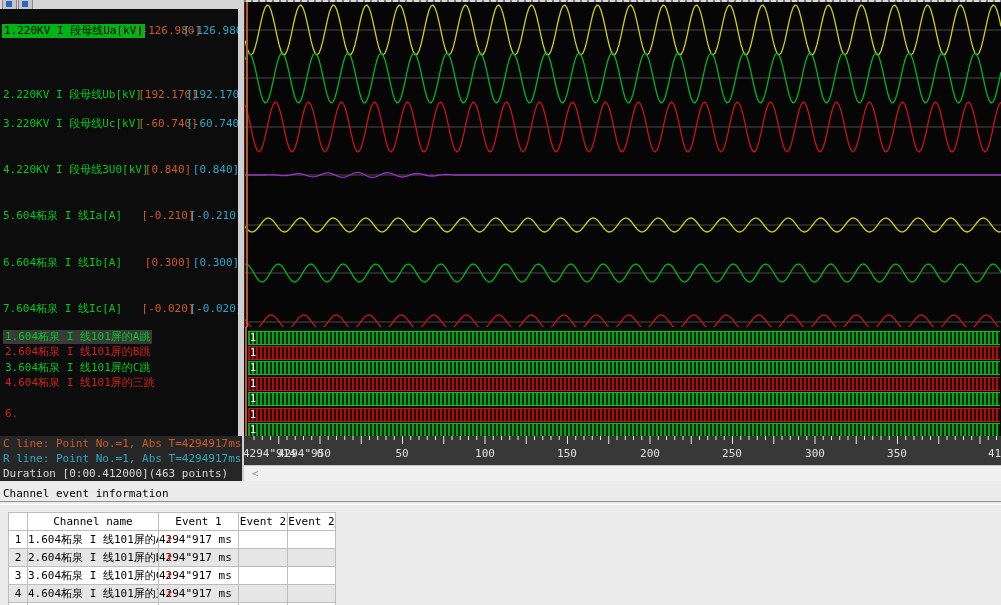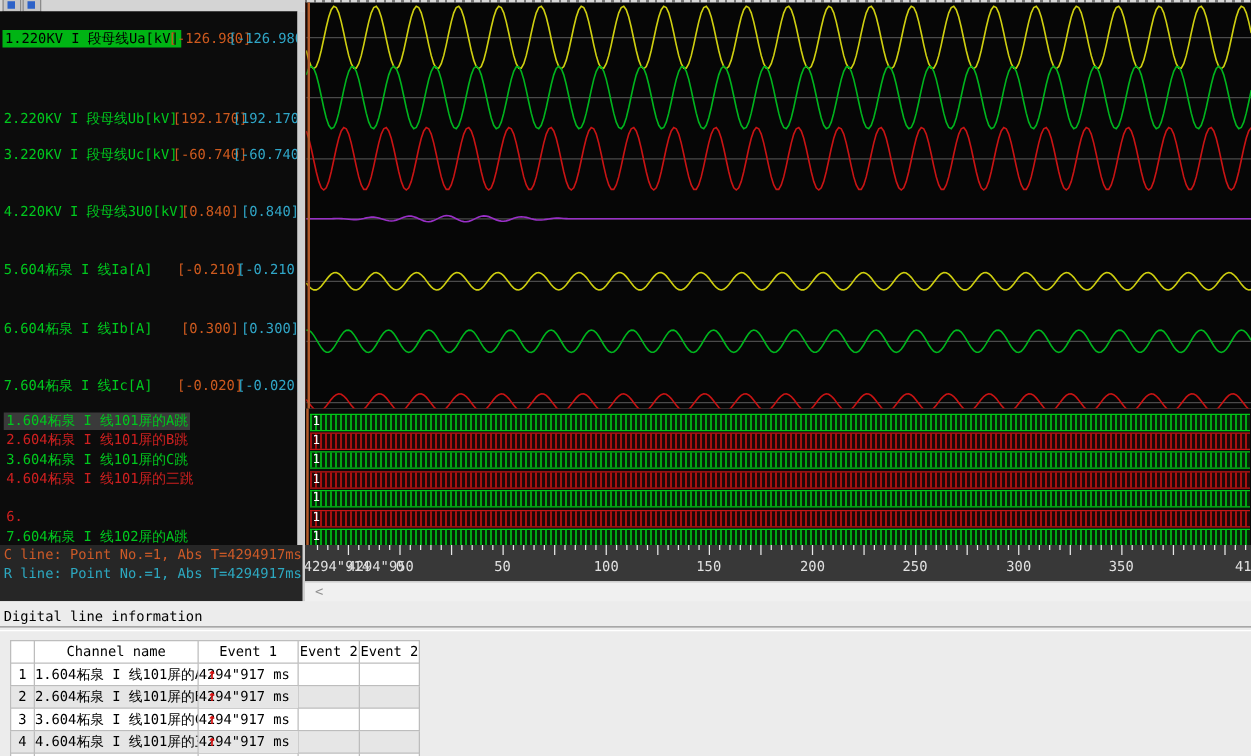--- a/index.html
+++ b/index.html
@@ -112,23 +112,20 @@
         <span class="d-label" style="color: rgb(207, 32, 32);">2.604柘泉 I 线101屏的B跳</span>
       </div>
       <div class="d-row" style="top: 351.9px;">
         <span class="d-label" style="color: rgb(0, 200, 30);">3.604柘泉 I 线101屏的C跳</span>
       </div>
       <div class="d-row" style="top: 367.35px;">
         <span class="d-label" style="color: rgb(207, 32, 32);">4.604柘泉 I 线101屏的三跳</span>
       </div>
       <div class="d-row" style="top: 398.25px;">
         <span class="d-label" style="color: rgb(207, 32, 32);">6.</span>
-      </div>
-      <div class="d-row" style="top: 413.7px;">
-        <span class="d-label" style="color: rgb(0, 200, 30);">7.604柘泉 I 线102屏的A跳</span>
       </div>
     </div>
 
   <div class="abs" id="divider"></div>
 
   <div class="abs" id="wave-panel">
     <svg id="wave-svg" width="757" height="325" xmlns="http://www.w3.org/2000/svg">
         <line x1="0" x2="757" y1="28" y2="28" stroke="#4a4a4a" stroke-width="1"></line>
         <line x1="0" x2="757" y1="76" y2="76" stroke="#4a4a4a" stroke-width="1"></line>
         <line x1="0" x2="757" y1="125" y2="125" stroke="#4a4a4a" stroke-width="1"></line>
@@ -168,20 +165,21 @@
         <span class="st">1</span>
       </div>
       <div class="dbar green" style="top: 96.2px;">
         <span class="st">1</span>
       </div>
     </div>
 
   <div class="abs" id="status-panel">
     <div class="status-line" style="top: 1px; color: rgb(204, 90, 40);">C line: Point No.=1, Abs T=4294917ms,  Rel T=42949</div>
     <div class="status-line" style="top: 16px; color: rgb(45, 168, 192);">R line: Point No.=1, Abs T=4294917ms,  Rel T=42949</div>
+    <div class="status-line" style="top: 31px; color: rgb(216, 216, 216);">Duration [0:00.412000](463 points)</div>
   </div>
 
   <div class="abs" id="timeline">
     <svg id="tick-svg" width="757" height="10" xmlns="http://www.w3.org/2000/svg">
         <line x1="10" x2="10" y1="0" y2="4" stroke="#e8e8e8" stroke-width="1"></line>
         <line x1="18.25" x2="18.25" y1="0" y2="4" stroke="#e8e8e8" stroke-width="1"></line>
         <line x1="26.5" x2="26.5" y1="0" y2="4" stroke="#e8e8e8" stroke-width="1"></line>
         <line x1="34.75" x2="34.75" y1="0" y2="8" stroke="#e8e8e8" stroke-width="1"></line>
         <line x1="43" x2="43" y1="0" y2="4" stroke="#e8e8e8" stroke-width="1"></line>
         <line x1="51.25" x2="51.25" y1="0" y2="4" stroke="#e8e8e8" stroke-width="1"></line>
@@ -271,21 +269,21 @@
         <line x1="744.25" x2="744.25" y1="0" y2="4" stroke="#e8e8e8" stroke-width="1"></line>
         <line x1="752.5" x2="752.5" y1="0" y2="4" stroke="#e8e8e8" stroke-width="1"></line>
       </svg>
   <span class="tl-label" style="left: -1px;">4294"914</span><span class="tl-label" style="left: 34px;">4294"950</span><span class="tl-label center" style="left: 76px;">0</span><span class="tl-label center" style="left: 158px;">50</span><span class="tl-label center" style="left: 241px;">100</span><span class="tl-label center" style="left: 323px;">150</span><span class="tl-label center" style="left: 406px;">200</span><span class="tl-label center" style="left: 488px;">250</span><span class="tl-label center" style="left: 571px;">300</span><span class="tl-label center" style="left: 653px;">350</span><span class="tl-label" style="left: 744px;">41</span></div>
 
   <div class="abs" id="scroll-strip">
     <span id="scroll-left-arrow">&lt;</span>
   </div>
 
   <div class="abs" id="bottom-section">
-    <div id="section-title">Digital line information</div>
+    <div id="section-title">Channel event information</div>
     <div id="groove"></div>
     <table id="event-table" style="width: 327px;">
       <colgroup id="event-cols">
           <col style="width: 19px;">
           <col style="width: 131px;">
           <col style="width: 80px;">
           <col style="width: 49px;">
           <col style="width: 48px;">
         </colgroup>
       <thead>

